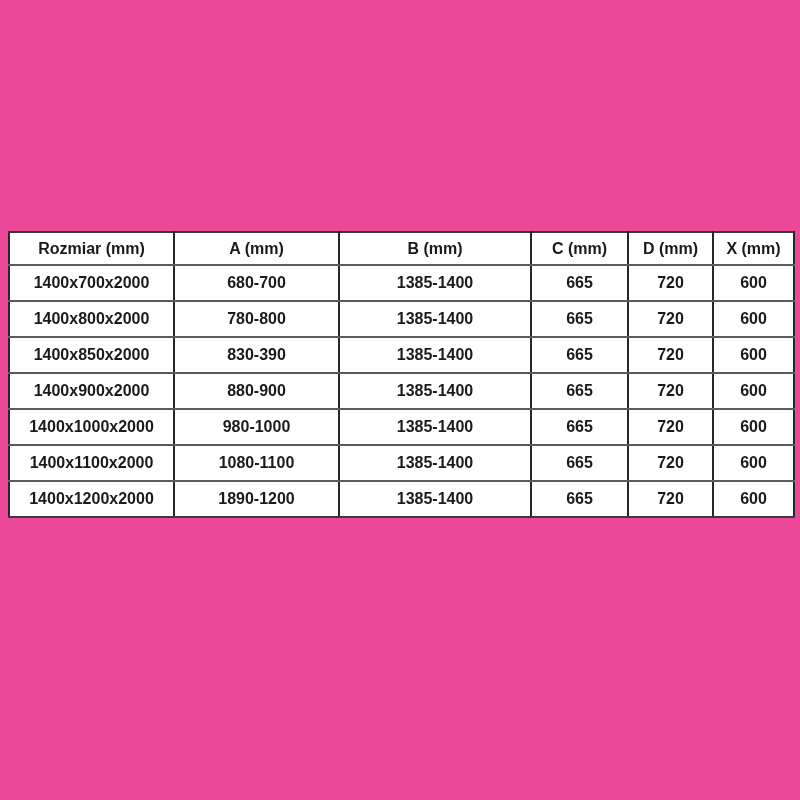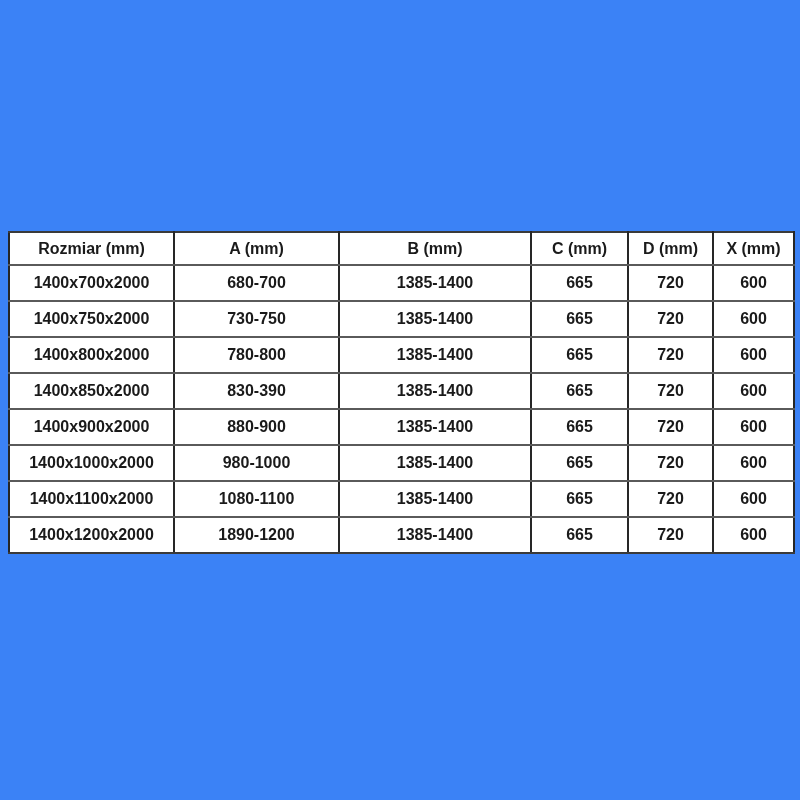--- a/index.html
+++ b/index.html
@@ -4,21 +4,21 @@
 <style>
   html, body {
     margin: 0;
     padding: 0;
     background: #ffffff;
   }
   .page {
     position: relative;
     width: 800px;
     height: 800px;
-    background: #3b82f6;
+    background: #ec4899;
     overflow: hidden;
     font-family: "Liberation Sans", sans-serif;
   }
   table.spec-table {
     position: absolute;
     left: 8px;
     top: 231px;
     width: 785px;
     border-collapse: collapse;
     table-layout: fixed;
@@ -78,28 +78,20 @@
     <tbody>
         <tr>
           <td>1400x700x2000</td>
           <td>680-700</td>
           <td>1385-1400</td>
           <td>665</td>
           <td>720</td>
           <td>600</td>
         </tr>
         <tr>
-          <td>1400x750x2000</td>
-          <td>730-750</td>
-          <td>1385-1400</td>
-          <td>665</td>
-          <td>720</td>
-          <td>600</td>
-        </tr>
-        <tr>
           <td>1400x800x2000</td>
           <td>780-800</td>
           <td>1385-1400</td>
           <td>665</td>
           <td>720</td>
           <td>600</td>
         </tr>
         <tr>
           <td>1400x850x2000</td>
           <td>830-390</td>

